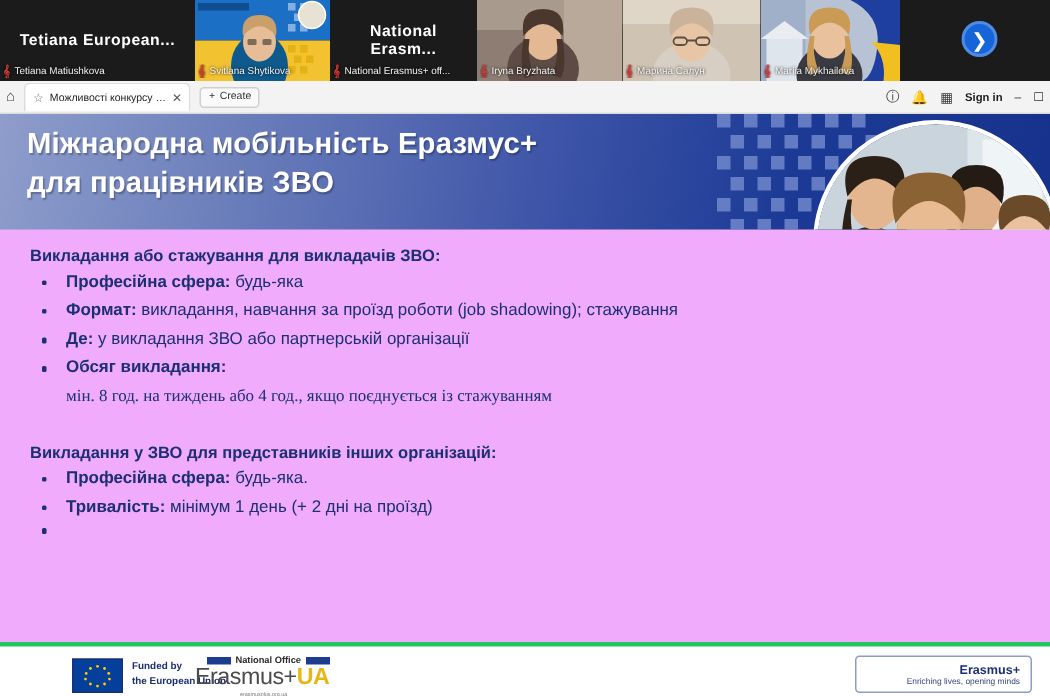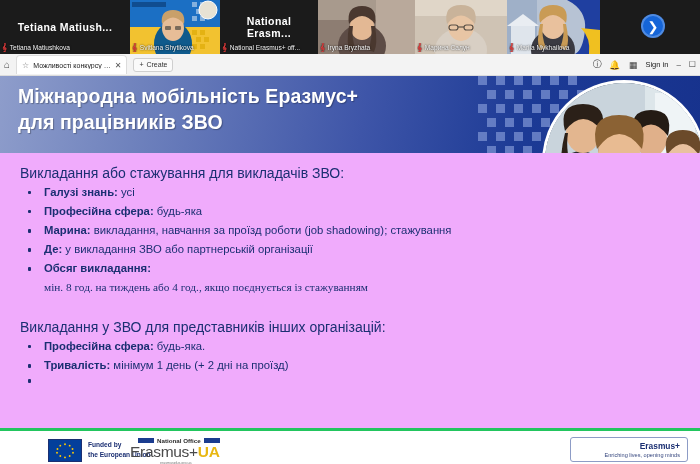--- a/index.html
+++ b/index.html
@@ -52,21 +52,21 @@
   .tab .label{ white-space:nowrap; overflow:hidden; text-overflow:ellipsis; }
   .tab .x{ color:#555; font-size:8px; }
   .create-btn{
     display:flex; align-items:center; gap:3px; font-size:7px; color:#333;
     border:1px solid #cfcfcf; border-radius:3px; height:14px; padding:0 5px;
     background:#fafafa;
   }
   .chrome .spacer{ flex:1; }
   .chrome-right{ display:flex; align-items:center; gap:8px; }
   .chrome-right .ci{ font-size:9px; color:#3a3a3a; }
-  .signin{ font-size:7.5px; color:#1a1a1a; font-weight:normal; }
+  .signin{ font-size:7.5px; color:#1a1a1a; font-weight:bold; }
   .winbtn{ font-size:8px; color:#333; }
 
   
   .slide{
     position:absolute; left:0; top:76px; width:700px; height:388px;
     background:#f0abfc; overflow:hidden;
   }
   .slide-header{
     position:relative; width:700px; height:77px;
     background:linear-gradient(100deg,#8e9dcb 0%,#6f82bd 20%,#3e55a8 52%,#1c3a95 75%,#17328d 100%);
@@ -84,21 +84,21 @@
   .photo-circle{
     position:absolute; right:-6px; top:4px; width:164px; height:164px;
     border-radius:50%; overflow:hidden; border:3px solid #ffffff;
     background:#20304d;
   }
   .photo-circle svg{ display:block; }
 
   
   .body-wrap{ position:relative; padding:12px 14px 0 14px; color:#1b2f72; }
   .sec-head{
-    font-size:14px; font-weight:normal; color:#1b2f72; margin:0 0 3px 6px;
+    font-size:11px; font-weight:bold; color:#1b2f72; margin:0 0 3px 6px;
   }
   ul.bullets{ list-style:none; margin:0 0 0 0; }
   ul.bullets li{
     position:relative; padding-left:30px; font-size:11.3px; line-height:17.6px;
     color:#1b2f72; margin-bottom:1.5px;
   }
   ul.bullets li::before{
     content:""; position:absolute; left:14px; top:7px;
     width:3.4px; height:3.4px; background:#1b2f72; border-radius:1px;
   }
@@ -154,21 +154,21 @@
   .eplus-box .t2{ font-size:5.6px; color:#36477e; line-height:8px; }
 </style>
 </head>
 <body>
 
 <div class="screen">
 
   <div class="video-strip">
 
     <div class="vtile" style="width:130px;background:#1b1b1b;">
-      <div class="vbig">Tetiana  Matiush...</div>
+      <div class="vbig">Tetiana  European...</div>
       <div class="vname">
         <span class="mic">𝄞</span>
         <span>Tetiana Matiushkova</span>
       </div>
     </div>
 
     <div class="vtile" style="width:90px;">
       <svg width="90" height="54" viewBox="0 0 90 54">
         <rect x="0" y="0" width="90" height="27" fill="#1b6fc4"></rect>
         <rect x="0" y="27" width="90" height="27" fill="#f2c230"></rect>
@@ -370,27 +370,24 @@
           <rect x="50" y="148" width="48" height="18" rx="2" fill="#1f1f27"></rect>
         </svg>
       </div>
     </div>
 
     <div class="body-wrap">
 
       <div class="sec-head">Викладання або стажування для викладачів ЗВО:</div>
       <ul class="bullets">
         <li>
-          <b>Галузі знань:</b><span> усі</span>
-        </li>
-        <li>
           <b>Професійна сфера:</b><span> будь-яка</span>
         </li>
         <li>
-          <b>Марина:</b><span> викладання, навчання за проїзд роботи (job shadowing); стажування</span>
+          <b>Формат:</b><span> викладання, навчання за проїзд роботи (job shadowing); стажування</span>
         </li>
         <li>
           <b>Де:</b><span> у викладання ЗВО або партнерській організації</span>
         </li>
         <li>
           <b>Обсяг викладання:</b><span></span>
         </li>
       </ul>
       <div class="sub-line">мін. 8 год. на тиждень або 4 год., якщо поєднується із стажуванням</div>
 

